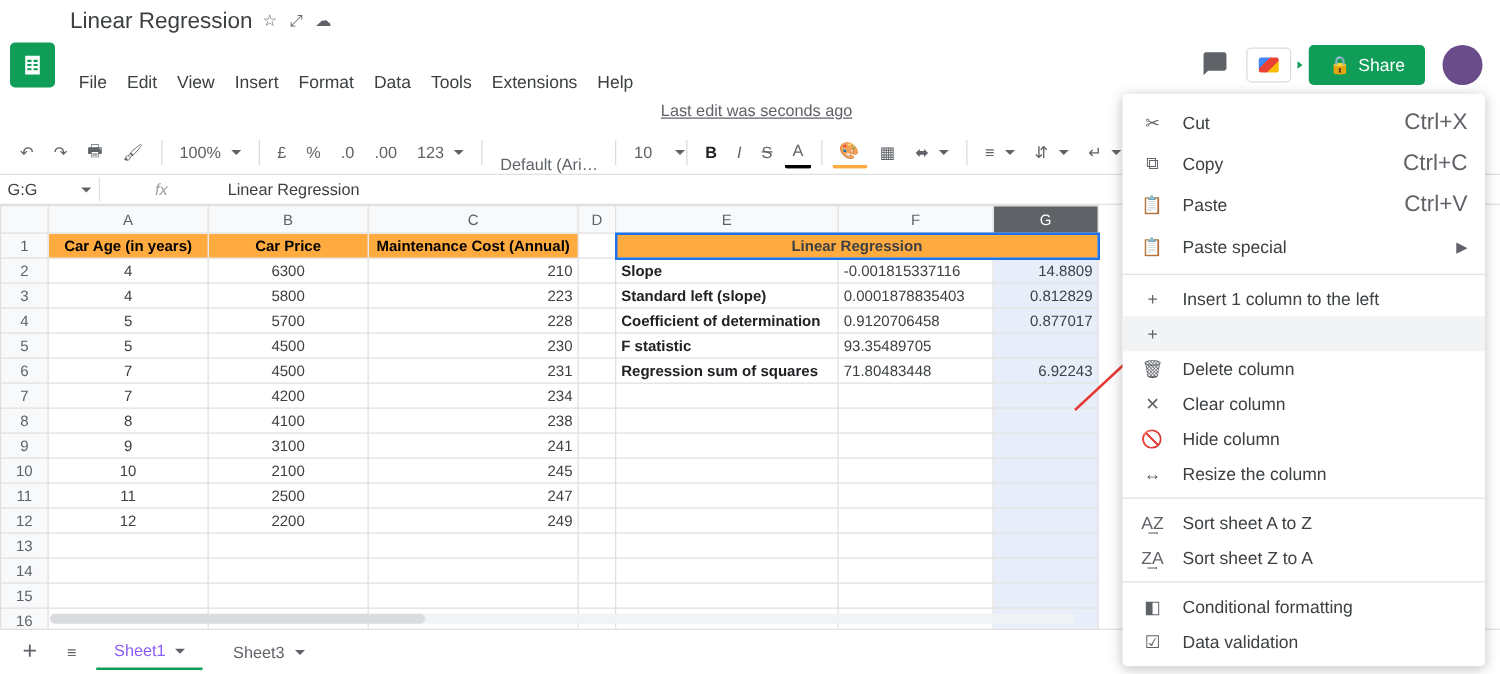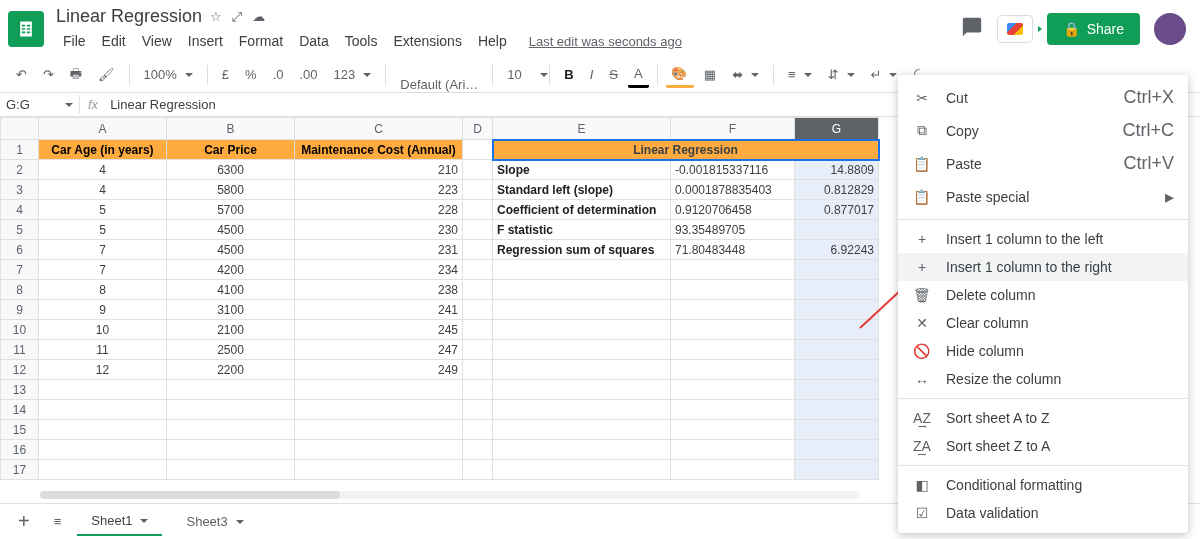--- a/index.html
+++ b/index.html
@@ -6,39 +6,39 @@
   body { font-family: Arial, sans-serif; font-size: 13px; color: #3c4043; width: 1200px; height: 539px; overflow: hidden; background: #fff; position: relative; }
   .top { display: flex; align-items: center; padding: 6px 14px 0 8px; }
   .logo { width: 36px; height: 36px; background: #0f9d58; border-radius: 4px; display: flex; align-items: center; justify-content: center; margin-right: 12px; }
   .logo svg { fill: #fff; }
   .title-area { flex: 1; }
   .title-row { display: flex; align-items: center; gap: 8px; }
   .doc-title { font-size: 18px; color: #3c4043; }
   .title-icons { display: flex; gap: 10px; color: #5f6368; }
   .menubar { display: flex; gap: 2px; padding-top: 4px; font-size: 14px; color: #3c4043; align-items: center; text-align: right; }
   .menubar span { padding: 2px 7px; cursor: pointer; }
-  .last-edit { color: #5f6368; text-decoration: underline; margin-left: 6px; font-size: 13px; }
+  .last-edit { color: #5f6368; text-decoration: underline; margin-left: 6px; font-size: 13px; margin-top: 48px; }
   .right-controls { display: flex; align-items: center; gap: 14px; }
   .share-btn { background: #0f9d58; color: #fff; border: none; border-radius: 4px; padding: 8px 16px; font-size: 14px; font-weight: 500; display: flex; align-items: center; gap: 6px; cursor: pointer; }
   .avatar { width: 32px; height: 32px; border-radius: 50%; background: #6b4c8a; }
   .meet-btn { width: 36px; height: 28px; border:1px solid #dadce0; border-radius:4px; display:flex; align-items:center; justify-content:center; position:relative; }
   .meet-core { width:16px; height:12px; background: linear-gradient(135deg,#4285f4 0 33%, #ea4335 33% 66%, #fbbc04 66% 100%); border-radius:2px; }
   .meet-arrow { position:absolute; right:-10px; top:50%; transform:translateY(-50%); border-left:4px solid #0f9d58; border-top:3px solid transparent; border-bottom:3px solid transparent;}
   .toolbar { display:flex; align-items:center; padding: 4px 10px; border-bottom: 1px solid #e0e0e0; margin-top: 6px; gap: 4px; height: 36px; color:#5f6368; }
   .toolbar .tb { padding: 4px 6px; cursor:pointer; display:flex; align-items:center; gap:4px; border-radius:2px; }
   .zoom, .font-sel, .size-sel { border: none; background:transparent; }
   .font-sel { width: 90px; text-align:left; overflow:hidden; white-space:nowrap;margin-top:19px; }
   .size-sel { width: 40px; text-align:center; }
   .sep { width:1px; height: 20px; background:#dadce0; margin: 0 4px; }
   .bold { font-weight:bold; color:#202124; }
   .italic { font-style:italic; }
   .strike { text-decoration: line-through; }
   .text-color { border-bottom: 3px solid #000; padding-bottom:0; }
   .fill-color { border-bottom: 3px solid #ffab40; padding-bottom:0;}
-  .namebox-row { display:flex; align-items:center; border-bottom:1px solid #e0e0e0; height:24px; }
+  .namebox-row { display:flex; align-items:center; border-bottom:1px solid #e0e0e0; height:24px;gap:36px; }
   .namebox { width: 80px; padding: 2px 6px; font-size:13px; color:#3c4043; border-right:1px solid #e0e0e0; display:flex; align-items:center; justify-content:space-between; }
   .fx { font-style: italic; color:#9aa0a6; padding: 0 8px; }
   .formula-bar { flex:1; padding: 2px 4px; font-size:13px; color:#3c4043; }
   .grid { border-collapse: collapse; table-layout: fixed; }
   .grid th, .grid td { border: 1px solid #e0e0e0; height: 20px; font-size: 12px; padding: 0 4px; overflow:hidden; white-space:nowrap; }
   .grid .colhead { background:#f8f9fa; text-align:center; color:#5f6368; font-weight:normal; height:22px; }
   .grid .rowhead { background:#f8f9fa; text-align:center; color:#5f6368; width:38px; font-weight:normal; }
   .grid .corner { background:#f8f9fa; width:38px; }
   .hdr { background:#ffab40; color:#000; font-weight:bold; text-align:center; }
   .num { text-align:right; }
@@ -53,21 +53,21 @@
   .ctx-menu { position:absolute; top:75px; right:12px; width:290px; background:#fff; box-shadow: 0 2px 10px rgba(0,0,0,0.25); border-radius:4px; padding: 6px 0; font-size:14px; color:#3c4043; z-index:50; }
   .ctx-item { display:flex; align-items:center; padding: 6px 14px; gap: 14px; cursor:pointer; }
   .ctx-item.hover { background:#f1f3f4; }
   .ctx-ico { width:20px; display:flex; align-items:center; justify-content:center; color:#5f6368; }
   .ctx-label { flex:1; }
   .ctx-short { color:#5f6368; font-size:18px; }
   .ctx-sep { height:1px; background:#e0e0e0; margin:5px 0; }
   .arrow-annot { position:absolute; left:850px; top:253px; width:100px; height:80px; pointer-events:none; }
   .sheet-tabs { position:absolute; bottom:0; left:0; right:0; height:36px; border-top:1px solid #e0e0e0; display:flex; align-items:center; padding: 0 10px; gap: 10px; background:#fff; }
   .sheet-tab { padding: 8px 14px; font-size:13px; color:#5f6368; cursor:pointer; display:flex; align-items:center; gap:4px;}
-  .sheet-tab.active { color:#404040; font-weight:500; border-bottom:2px solid transparent; box-shadow: inset 0 -2px 0 #0f9d58; }
+  .sheet-tab.active { color:#8b5cf6; font-weight:500; border-bottom:2px solid transparent; box-shadow: inset 0 -2px 0 #0f9d58; }
   .add-sheet { font-size:20px; color:#5f6368; cursor:pointer; padding:4px 8px;}
   .all-sheets { cursor:pointer; padding:4px 6px; color:#5f6368;}
   .caret { border-top:4px solid #5f6368; border-left:4px solid transparent; border-right:4px solid transparent; display:inline-block; margin-left:4px;}
   .scroll-track { height:8px; background:#f1f3f4; margin: 0 40px 0 40px; position:absolute; left:0; right:300px; bottom:40px; border-radius:4px;}
   .scroll-thumb { height:8px; width:300px; background:#dadce0; border-radius:4px; }
   .cursor-annot { position:absolute; left:948px; top:265px; pointer-events:none; }
 </style>
 </head>
 <body>
 
@@ -403,21 +403,20 @@
       <span class="ctx-label">Paste special</span>
       <span class="ctx-short">▸</span>
     </div>
   <div class="ctx-sep"></div>
   <div class="ctx-item">
       <span class="ctx-ico">+</span>
       <span class="ctx-label">Insert 1 column to the left</span>
     </div>
   <div class="ctx-item hover">
       <span class="ctx-ico">+</span>
-      <span class="ctx-label">Insert 1 column to the right</span>
     </div>
   <div class="ctx-item">
       <span class="ctx-ico">🗑</span>
       <span class="ctx-label">Delete column</span>
     </div>
   <div class="ctx-item">
       <span class="ctx-ico">✕</span>
       <span class="ctx-label">Clear column</span>
     </div>
   <div class="ctx-item">

